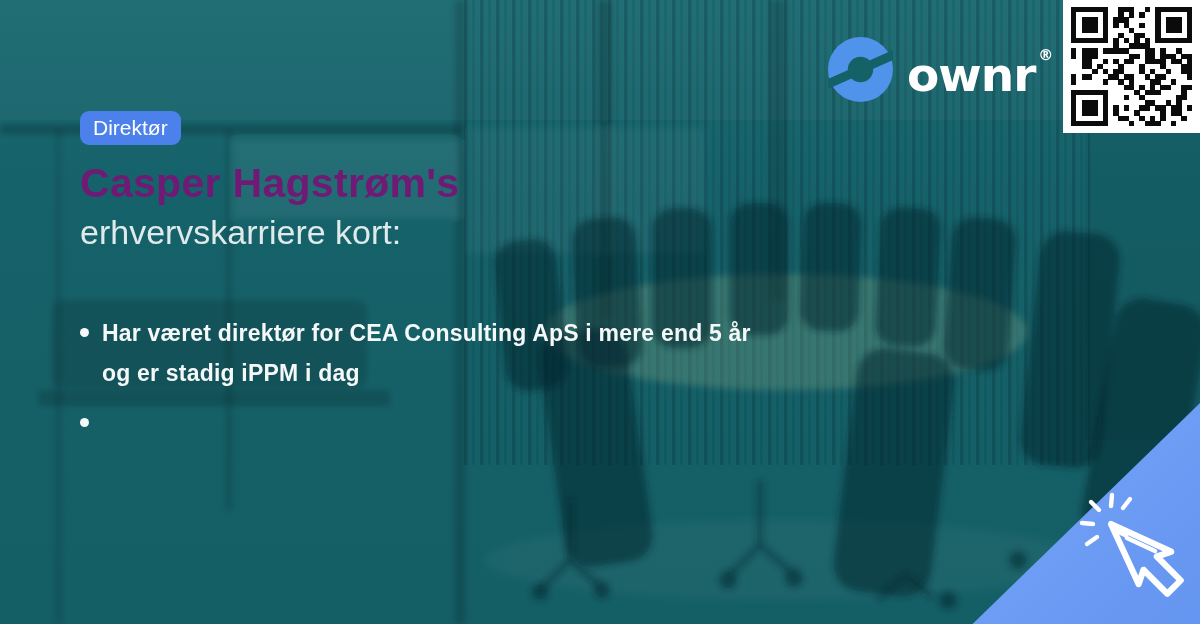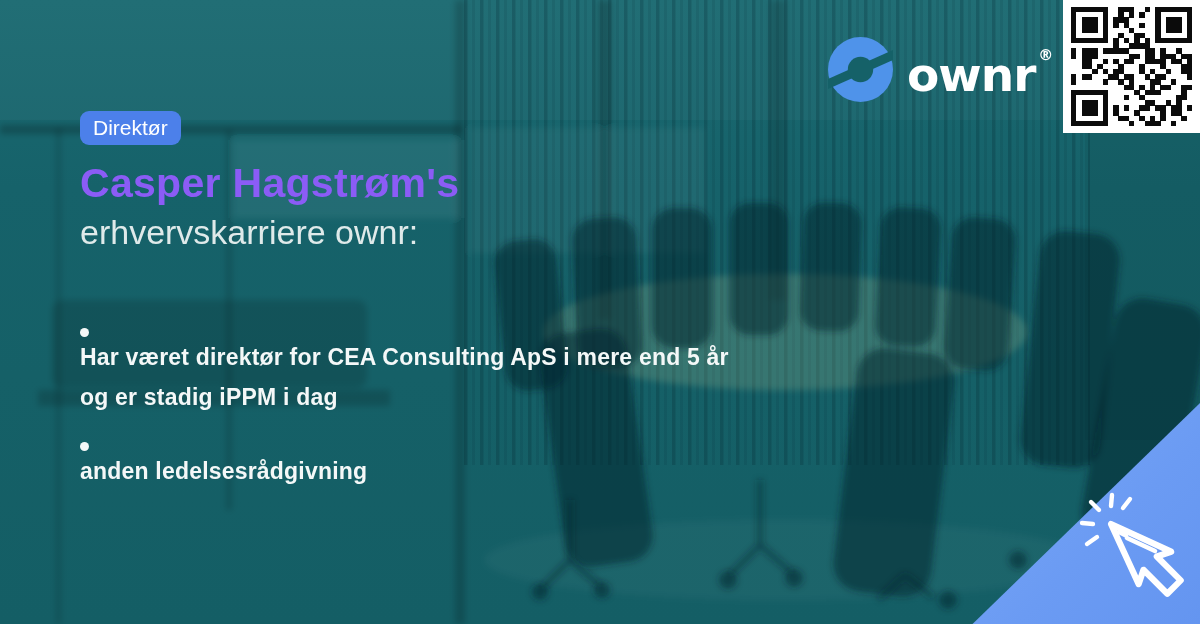--- a/index.html
+++ b/index.html
@@ -31,29 +31,29 @@
   }
   .logo-reg{color:#ffffff;font-size:15px;font-weight:700;vertical-align:super;
     position:relative;top:-14px;left:3px;letter-spacing:0;}
   
   .badge{
     position:absolute;left:80px;top:111px;height:34px;line-height:34px;
     padding:0 13px;border-radius:9px;background:#4c80ea;color:#ffffff;
     font-size:21px;font-weight:500;
   }
   .title{
-    position:absolute;left:80px;top:160px;color:#8b5cf6;
+    position:absolute;left:80px;top:160px;color:#701a75;
     font-size:41px;font-weight:700;letter-spacing:0.3px;white-space:nowrap;
   }
   .subtitle{
     position:absolute;left:80px;top:213px;color:#dfeaea;
     font-size:34px;font-weight:400;white-space:nowrap;
   }
   .bullets{position:absolute;left:80px;top:313px;}
-  .bullet{display:flex;margin-bottom:10px;flex-direction:column;}
+  .bullet{display:flex;margin-bottom:10px;}
   .bullet-dot{
     width:9px;height:9px;border-radius:50%;background:#f4f8f8;
     margin:15px 13px 0 0;flex:0 0 auto;
   }
   .bullet-text{
     color:#f4f8f8;font-size:23px;font-weight:700;line-height:40px;
     letter-spacing:0.2px;white-space:nowrap;
   }
 </style>
 </head>
@@ -394,29 +394,28 @@
     <g fill="#156168">
       <rect x="-8" y="27.5" width="80" height="9" transform="rotate(-24 32 32)"></rect>
       <circle cx="32" cy="32" r="12.5"></circle>
     </g>
   </svg>
   <div class="logo-word"><span>ownr</span><span class="logo-reg">®</span></div>
 </div>
 
 <div class="badge">Direktør</div>
 <div class="title">Casper Hagstrøm's</div>
-<div class="subtitle">erhvervskarriere ownr:</div>
+<div class="subtitle">erhvervskarriere kort:</div>
 
 <div class="bullets">
   <div class="bullet">
     <span class="bullet-dot"></span>
     <div class="bullet-text">
       <div>Har været direktør for CEA Consulting ApS i mere end 5 år</div>
       <div>og er stadig iPPM i dag</div>
     </div>
   </div>
   <div class="bullet">
     <span class="bullet-dot"></span>
     <div class="bullet-text">
-      <div>anden ledelsesrådgivning</div>
     </div>
   </div>
 </div>
 
 </body></html>

